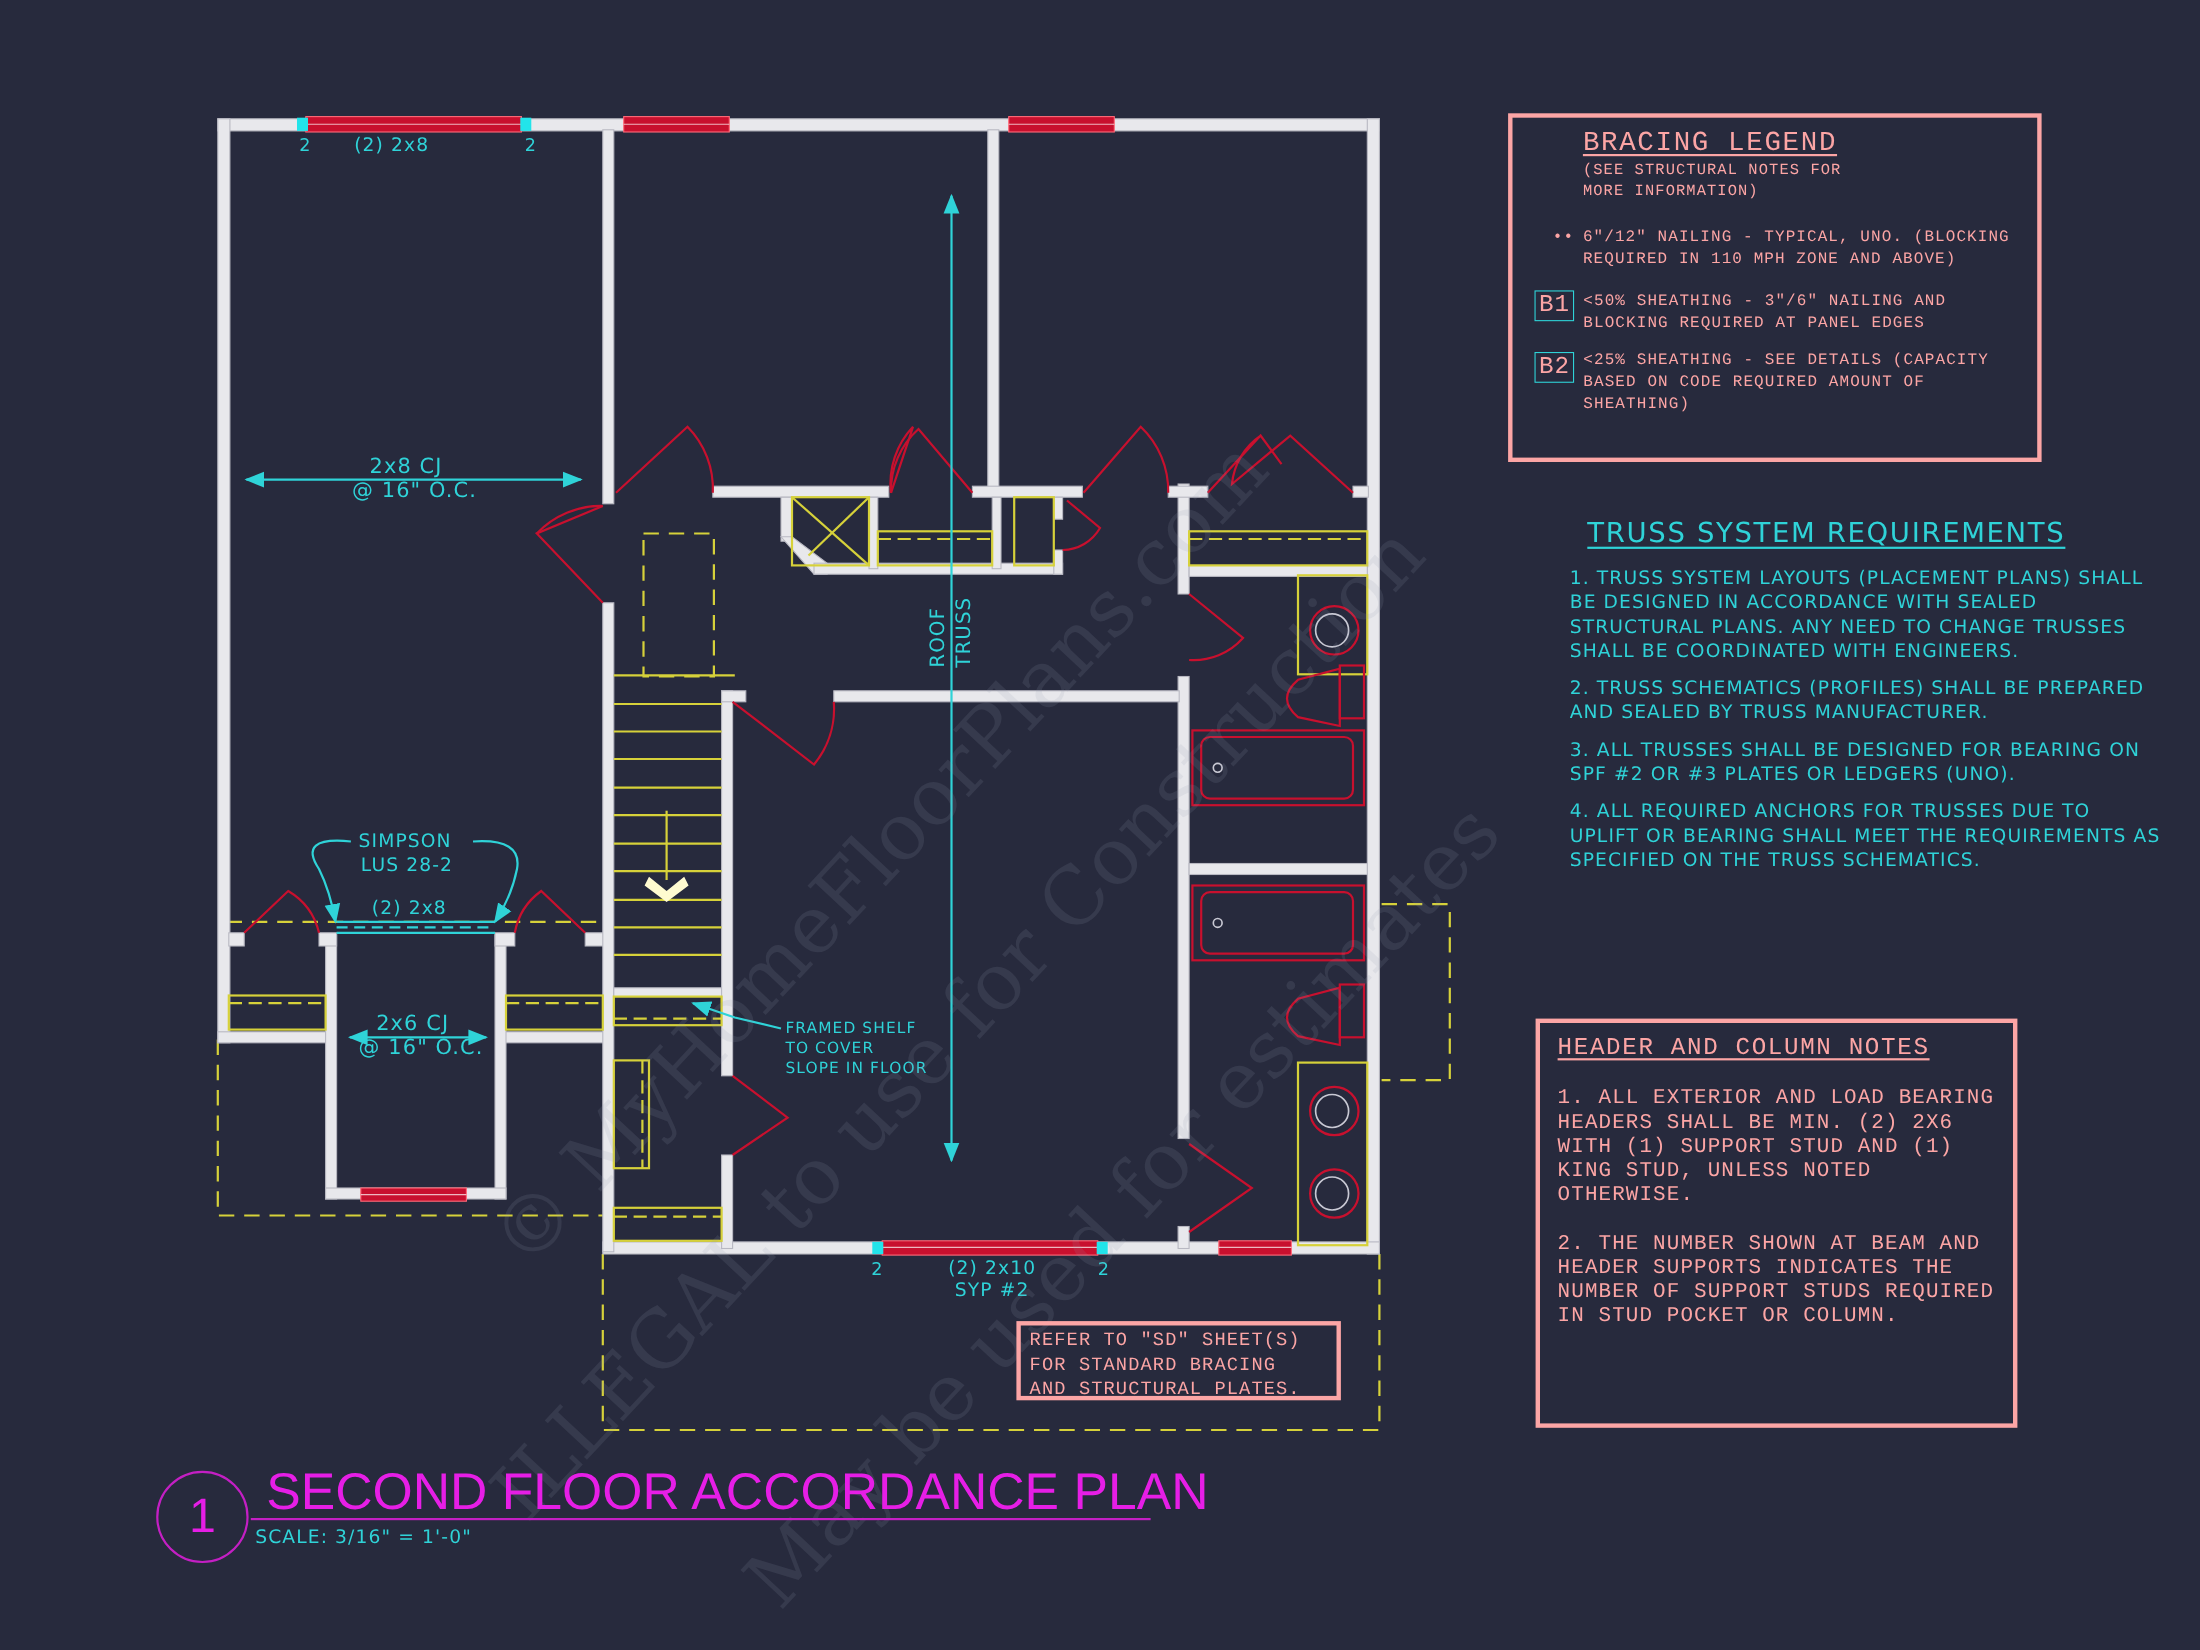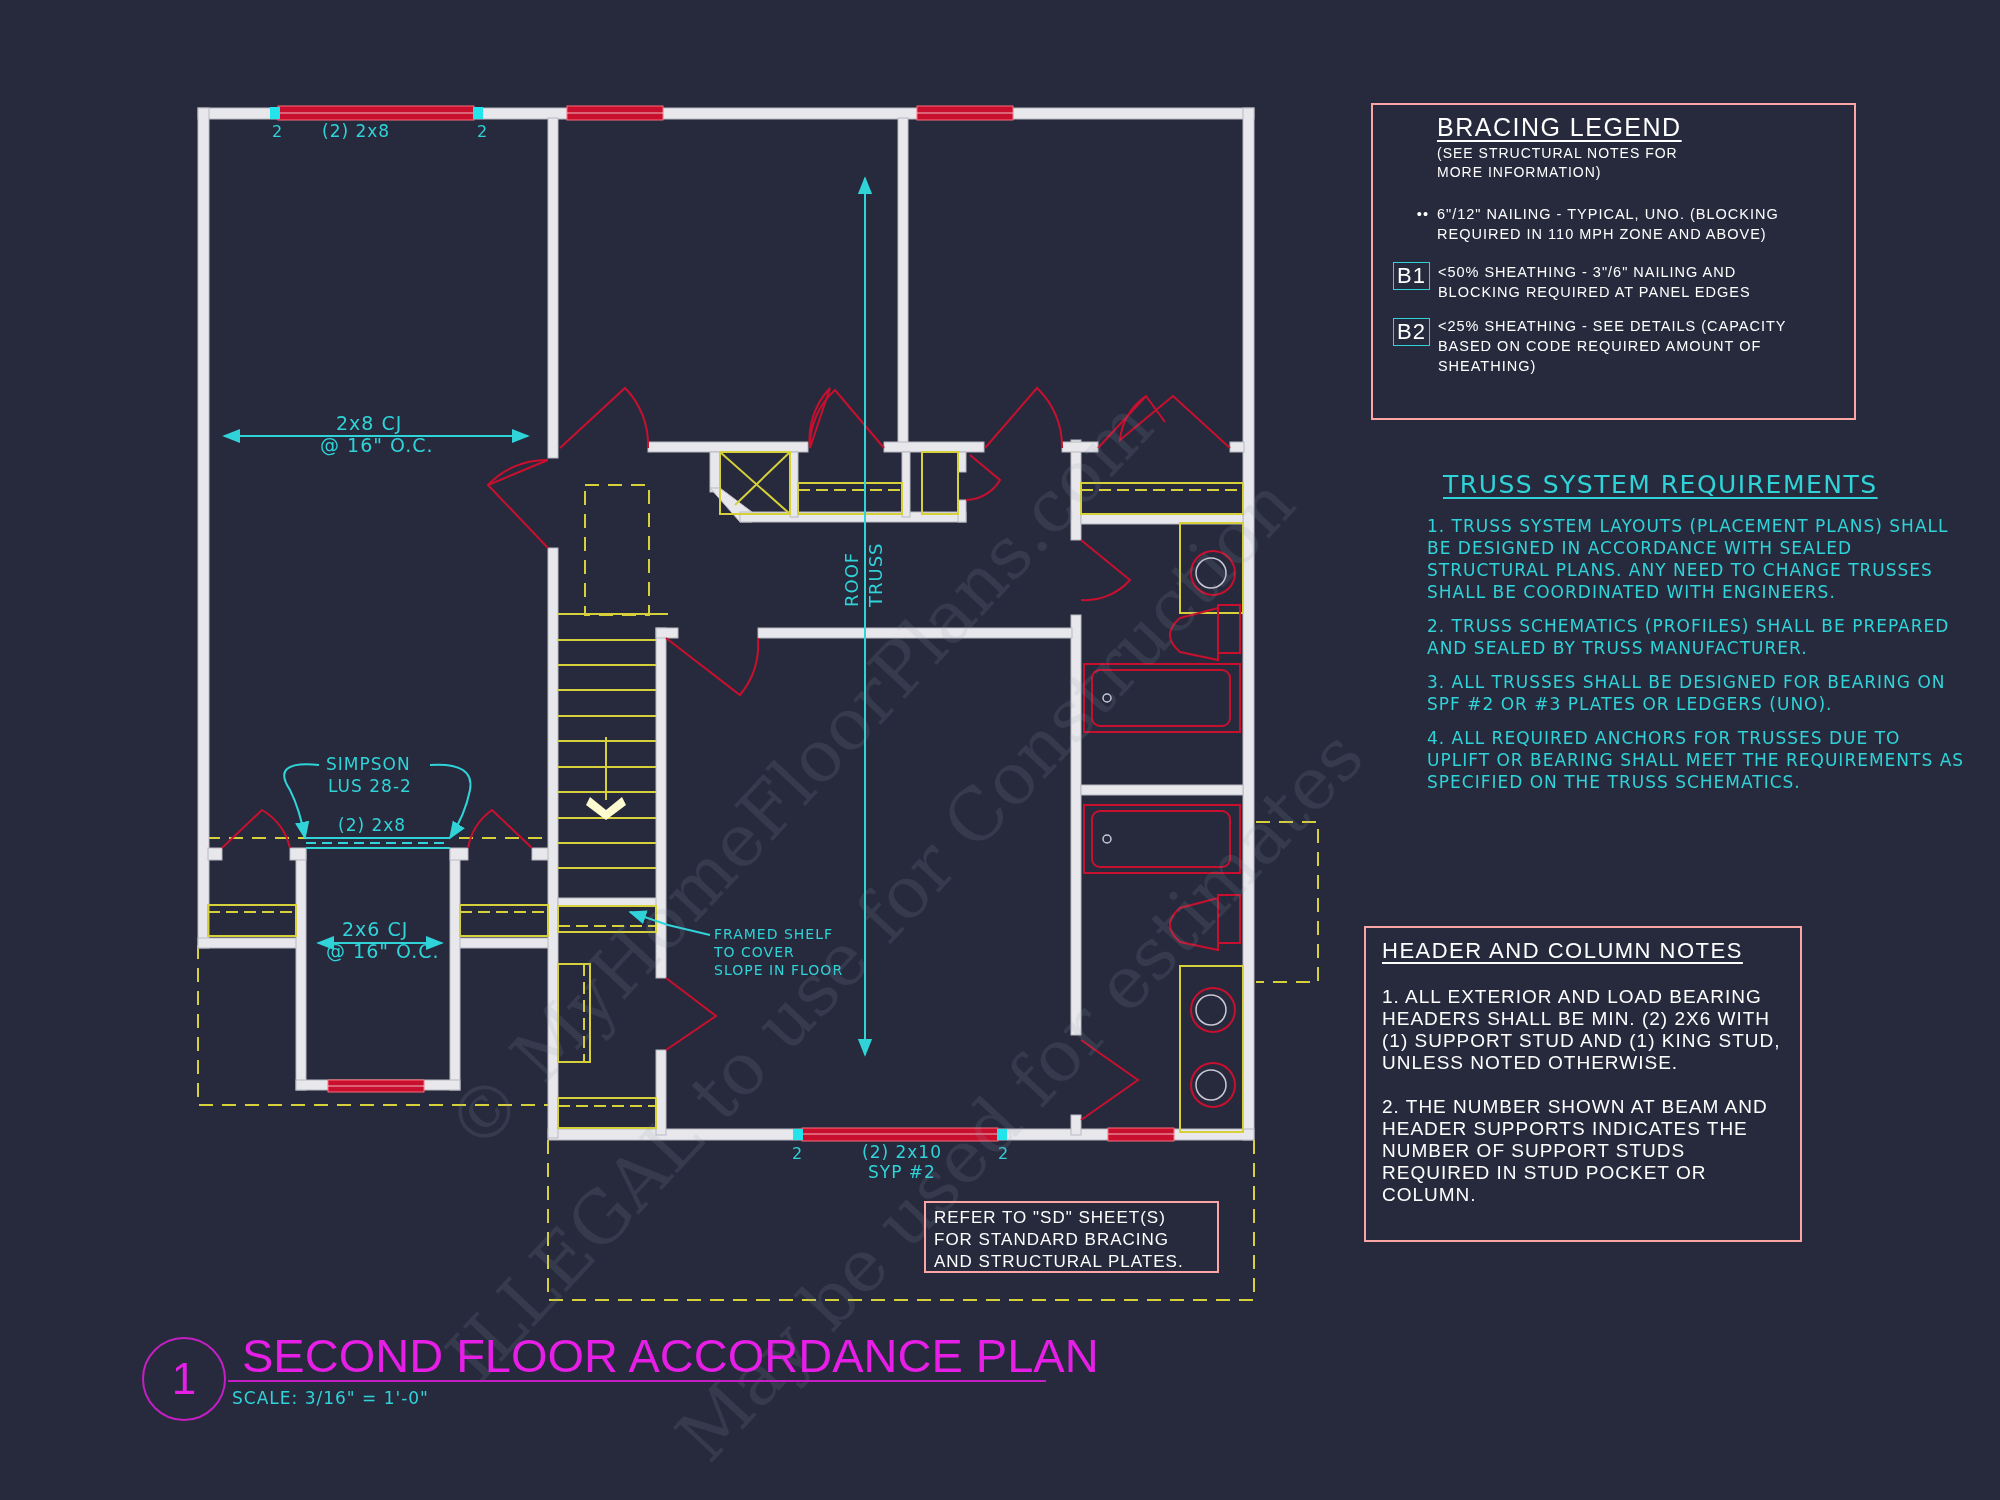--- a/index.html
+++ b/index.html
@@ -1,21 +1,21 @@
 <!DOCTYPE html>
 <html><head>
 <meta charset="utf-8">
 <style>
   html, body { margin:0; padding:0; }
   body { width:2000px; height:1500px; background:#272a3d; overflow:hidden; position:relative;
          font-family:"DejaVu Sans", sans-serif; }
   #plan { position:absolute; left:0; top:0; width:2000px; height:1500px; }
   .cad { font-family:"DejaVu Sans", sans-serif; fill:#2fd3d8; letter-spacing:1px; }
-  .note-box { position:absolute; border:2px solid #fca5a5; color:#ffffff;
-              font-family:Liberation Sans, sans-serif; box-sizing:border-box; }
+  .note-box { position:absolute; border:4px solid #fca5a5; color:#fca5a5;
+              font-family:Liberation Mono, monospace; box-sizing:border-box; }
   .note-title { text-decoration:underline; text-underline-offset:4px; font-size:25px; letter-spacing:1.5px; }
   .note-body { font-size:16px; line-height:21px; letter-spacing:1px; text-transform:uppercase; }
   .note-free { position:absolute; color:#2fd3d8; font-family:"DejaVu Sans", sans-serif; }
   .bx { display:inline-block; border:1.5px solid #2fd3d8; padding:0 3px; font-size:22px; line-height:26px; margin-right:8px; vertical-align:top; }
   .row { display:flex; align-items:flex-start; margin-bottom:12px; }
   .title-main { position:absolute; left:242px; top:1328px; color:#e61ee6; font-family:"Liberation Sans", sans-serif;
                 font-size:47px; letter-spacing:0px; }
   .title-line { position:absolute; left:228px; top:1380px; width:818px; height:2px; background:#c41fc4; }
   .title-circle { position:absolute; left:142px; top:1337px; width:84px; height:84px; border:2px solid #c41fc4;
                   border-radius:50%; color:#e61ee6; font-family:"Liberation Sans", sans-serif; font-size:44px;
@@ -270,21 +270,21 @@
 <div class="note-free" style="left:1427px;top:470px;width:540px;">
   <div class="note-title" style="margin-left:16px;font-size:25px;">TRUSS SYSTEM REQUIREMENTS</div>
   <div class="note-body" style="font-size:17px;line-height:22px;margin-top:16px;">
     <div style="margin-bottom:12px;">1. TRUSS SYSTEM LAYOUTS (PLACEMENT PLANS) SHALL BE DESIGNED IN ACCORDANCE WITH SEALED STRUCTURAL PLANS. ANY NEED TO CHANGE TRUSSES SHALL BE COORDINATED WITH ENGINEERS.</div>
     <div style="margin-bottom:12px;">2. TRUSS SCHEMATICS (PROFILES) SHALL BE PREPARED AND SEALED BY TRUSS MANUFACTURER.</div>
     <div style="margin-bottom:12px;">3. ALL TRUSSES SHALL BE DESIGNED FOR BEARING ON SPF #2 OR #3 PLATES OR LEDGERS (UNO).</div>
     <div>4. ALL REQUIRED ANCHORS FOR TRUSSES DUE TO UPLIFT OR BEARING SHALL MEET THE REQUIREMENTS AS SPECIFIED ON THE TRUSS SCHEMATICS.</div>
   </div>
 </div>
 
-<div class="note-box" style="left:1364px;top:926px;width:438px;height:316px;padding:10px 16px;">
+<div class="note-box" style="left:1396px;top:926px;width:438px;height:372px;padding:10px 16px;">
   <div class="note-title" style="font-size:22px;">HEADER AND COLUMN NOTES</div>
   <div class="note-body" style="font-size:19px;line-height:22px;margin-top:22px;">
     <div style="margin-bottom:22px;">1. ALL EXTERIOR AND LOAD BEARING HEADERS SHALL BE MIN. (2) 2x6 WITH (1) SUPPORT STUD AND (1) KING STUD, UNLESS NOTED OTHERWISE.</div>
     <div>2. THE NUMBER SHOWN AT BEAM AND HEADER SUPPORTS INDICATES THE NUMBER OF SUPPORT STUDS REQUIRED IN STUD POCKET OR COLUMN.</div>
   </div>
 </div>
 
 <div class="title-circle">1</div>
 <div class="title-main">SECOND FLOOR ACCORDANCE PLAN</div>
 <div class="title-line"></div>

